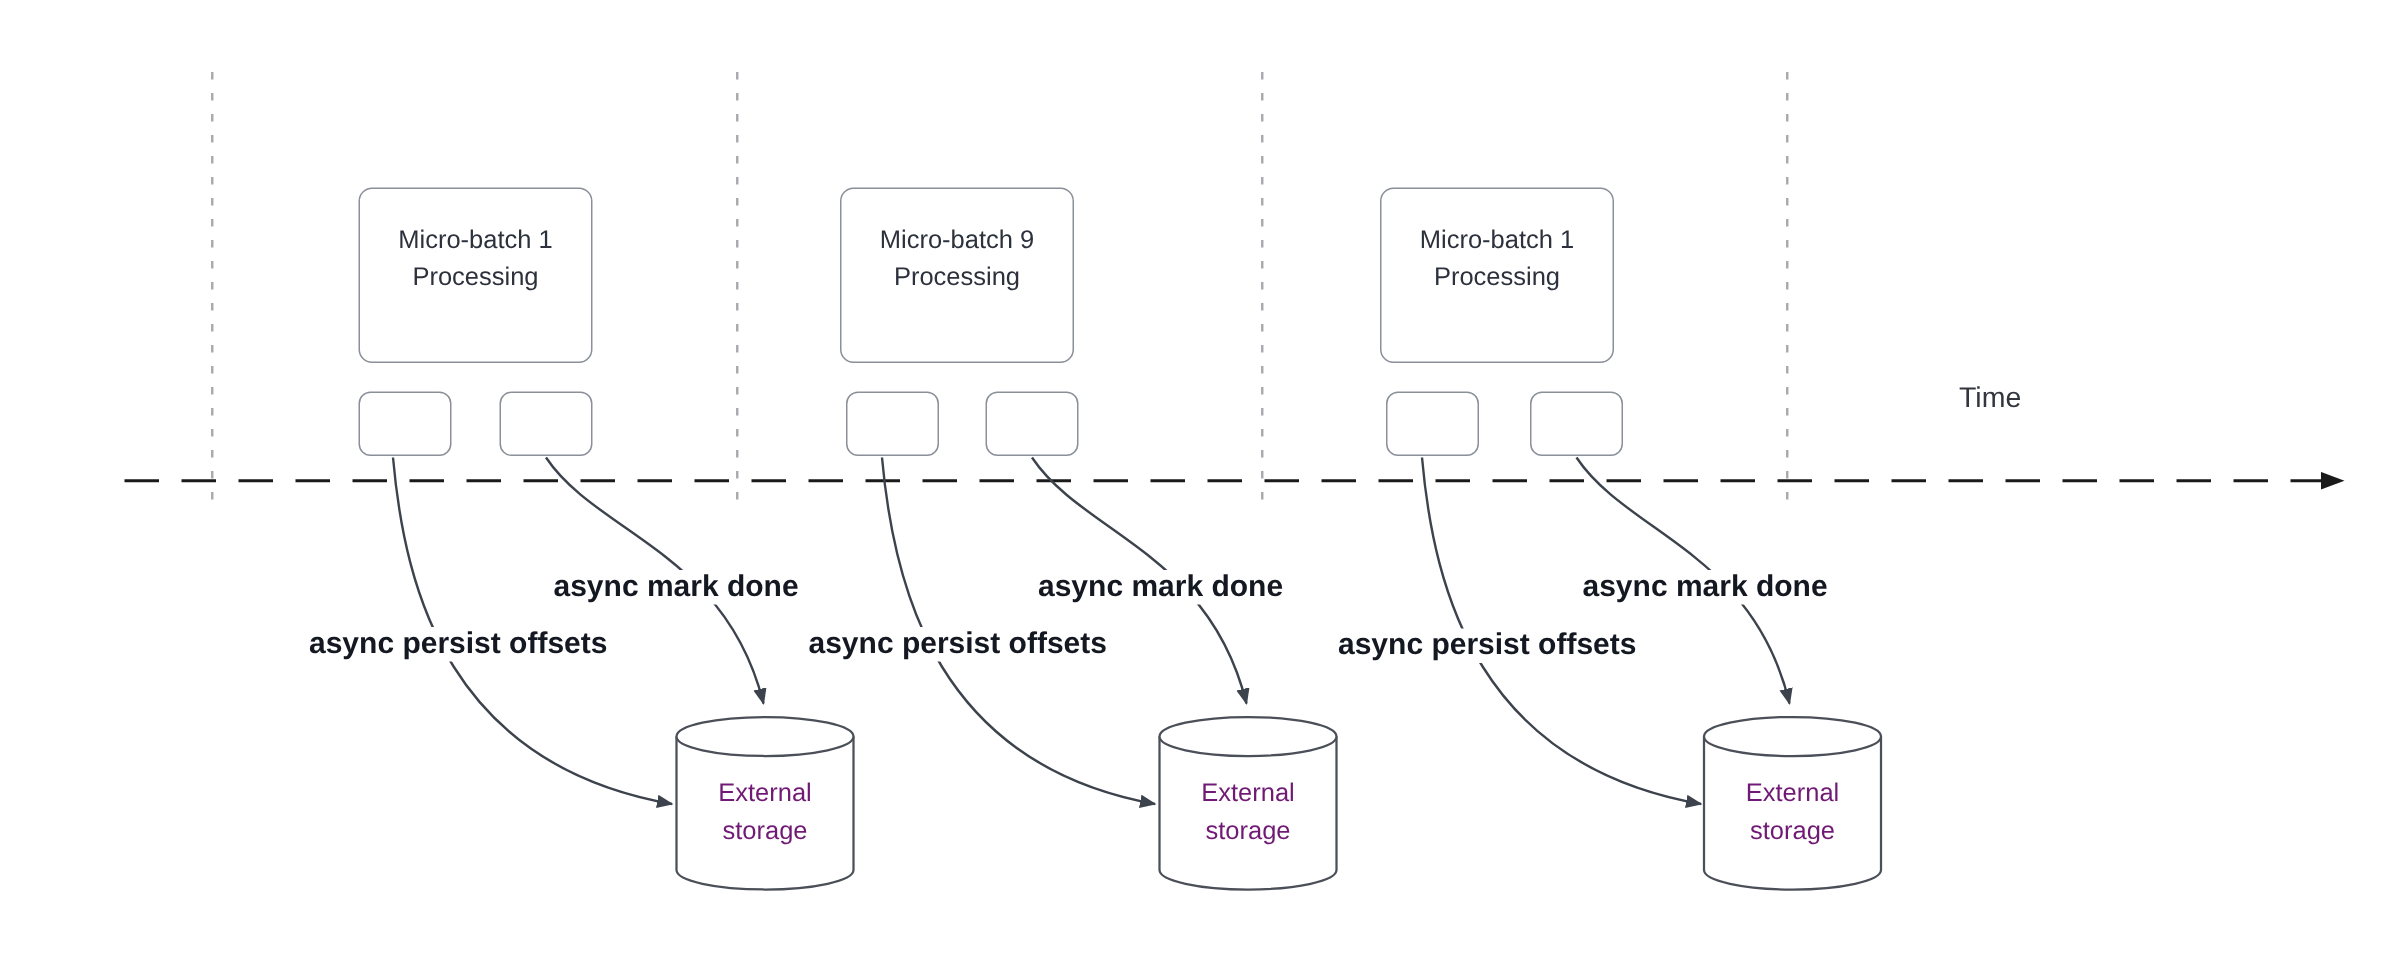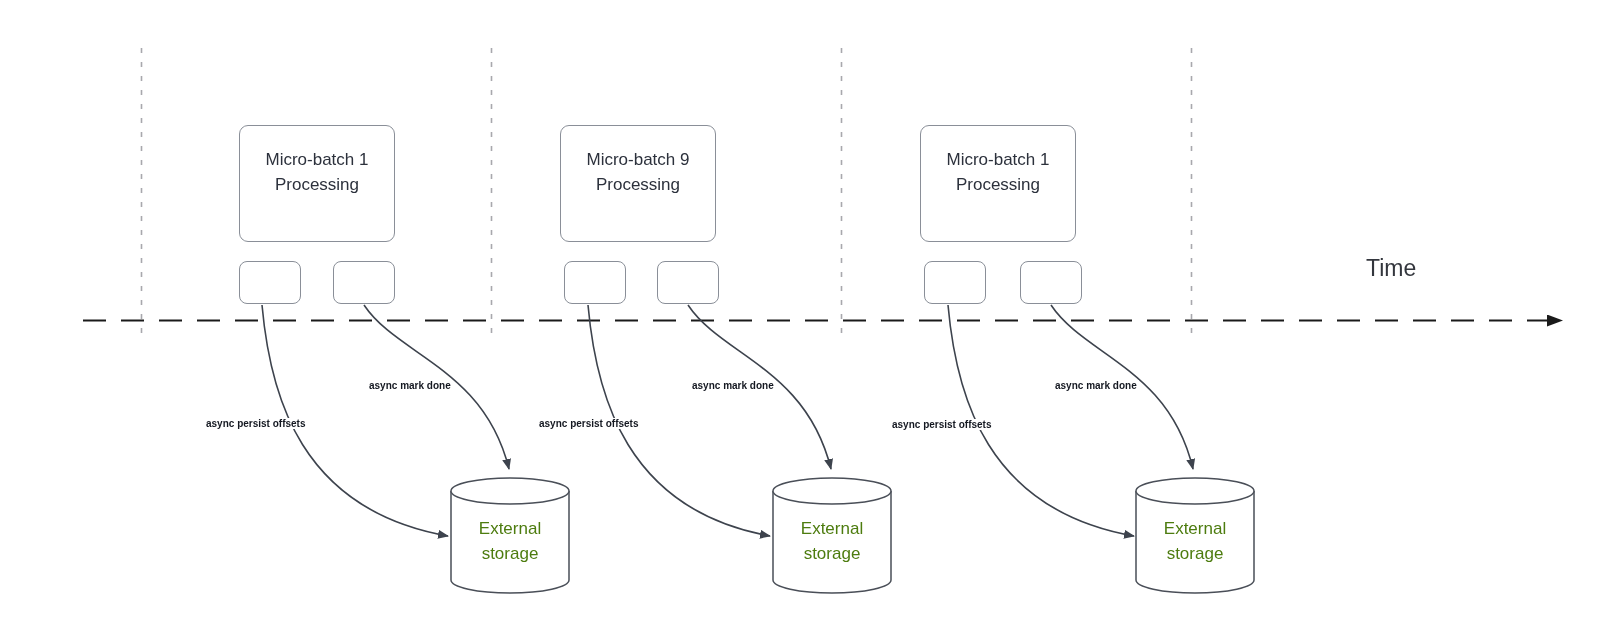--- a/index.html
+++ b/index.html
@@ -42,42 +42,42 @@
     top: 261px;
     width: 62px;
     height: 43px;
     border: 1.4px solid #8a8f98;
     border-radius: 8px;
     background: #ffffff;
     box-sizing: border-box;
   }
   .arrow-label {
     position: absolute;
-    font-size: 10px;
+    font-size: 20px;
     font-weight: bold;
     color: #141821;
     white-space: nowrap;
     background: #ffffff;
     padding: 0 2px;
   }
   .storage-label {
     position: absolute;
     top: 516px;
     width: 120px;
     font-size: 17px;
     line-height: 25px;
-    color: #4d7c0f;
+    color: #701a75;
     text-align: center;
     white-space: pre-line;
   }
   .time-label {
     position: absolute;
-    left: 1366px;
+    left: 1306px;
     top: 255px;
-    font-size: 23px;
+    font-size: 19px;
     color: #33363d;
   }
 </style>
 </head>
 <body>
 
 <div class="canvas">
 
   <svg class="layer" viewBox="0 0 1600 642" xmlns="http://www.w3.org/2000/svg">
     <defs>

